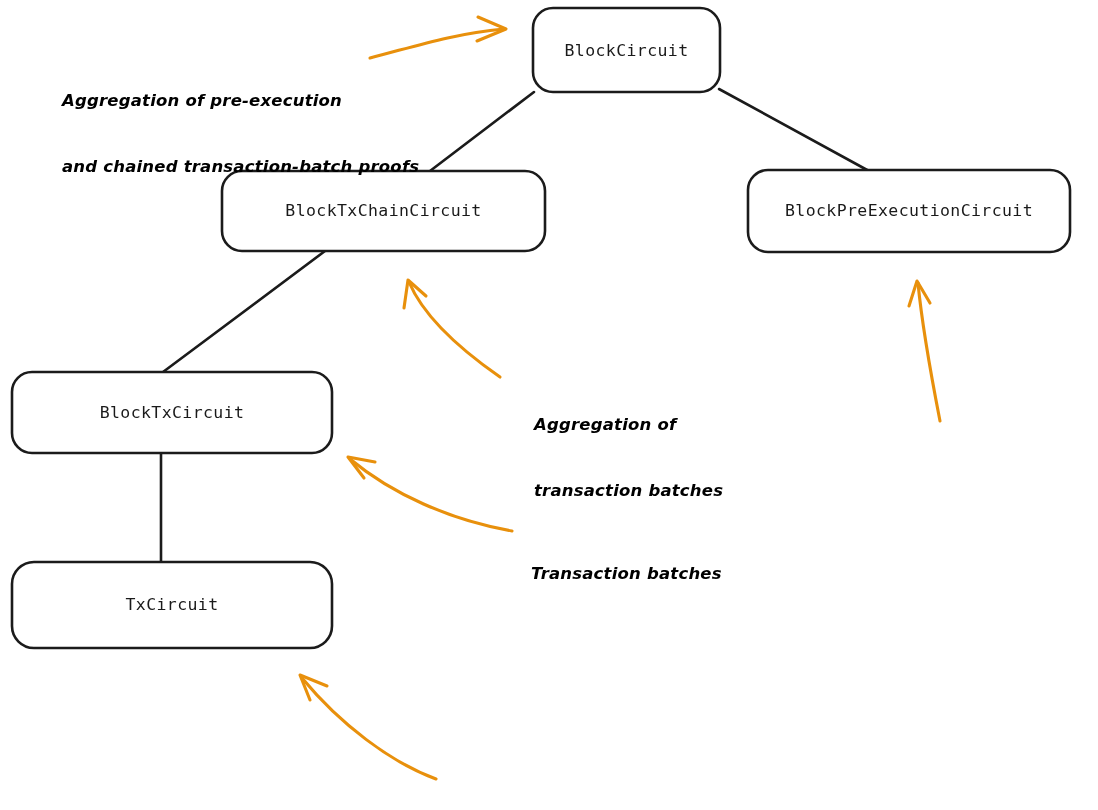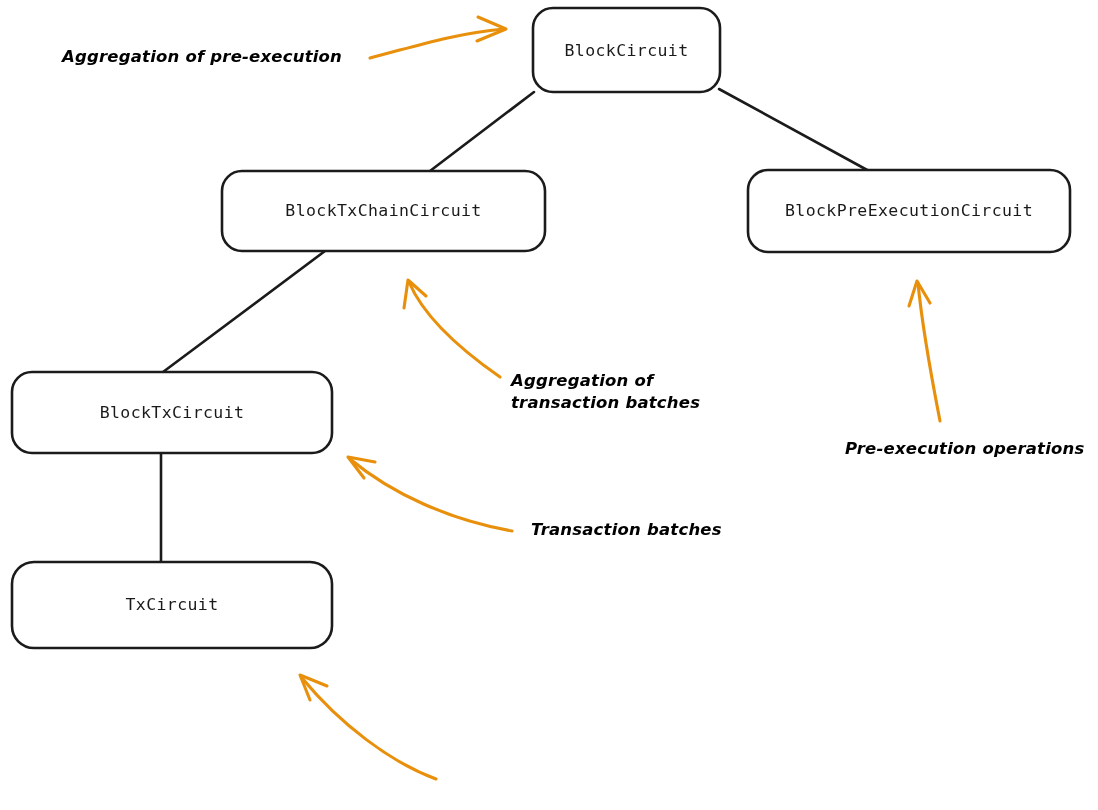--- a/index.html
+++ b/index.html
@@ -54,20 +54,21 @@
     stroke-linejoin: round;
   }
   .annot-text {
     font-family: "DejaVu Sans", "Liberation Sans", sans-serif;
     font-size: 16.5px;
     font-weight: 700;
     font-style: italic;
     fill: #e8900c;
     letter-spacing: 0.2px;
     white-space: nowrap;
+    margin-top: 44px;
   }
   .annot-block {
     position: absolute;
     line-height: 1.35;
   }
 </style>
 </head>
 <body>
 
 <div id="canvas">
@@ -131,29 +132,27 @@
       <g>
         <path class="annot-path" d="M 436,779 C 390,762 340,724 302,678"></path>
         <path class="annot-path" d="M 327,686 L 300,675 L 310,700"></path>
       </g>
 
     </g>
   </svg>
 
   <div class="annot-block" style="left:62px; top:46px;">
     <div class="annot-text">Aggregation of pre-execution</div>
+    <div class="annot-text">and chained transaction-batch proofs</div>
   </div>
 
-  <div class="annot-block" style="left:511px; top:370px;">
+  <div class="annot-block" style="left:534px; top:370px;">
     <div class="annot-text">Aggregation of</div>
     <div class="annot-text">transaction batches</div>
   </div>
 
-  <div class="annot-block" style="left:845px; top:438px;">
-    <div class="annot-text">Pre-execution operations</div>
-  </div>
 
   <div class="annot-block" style="left:531px; top:519px;">
     <div class="annot-text">Transaction batches</div>
   </div>
 
 
 </div>
 
 </body></html>

